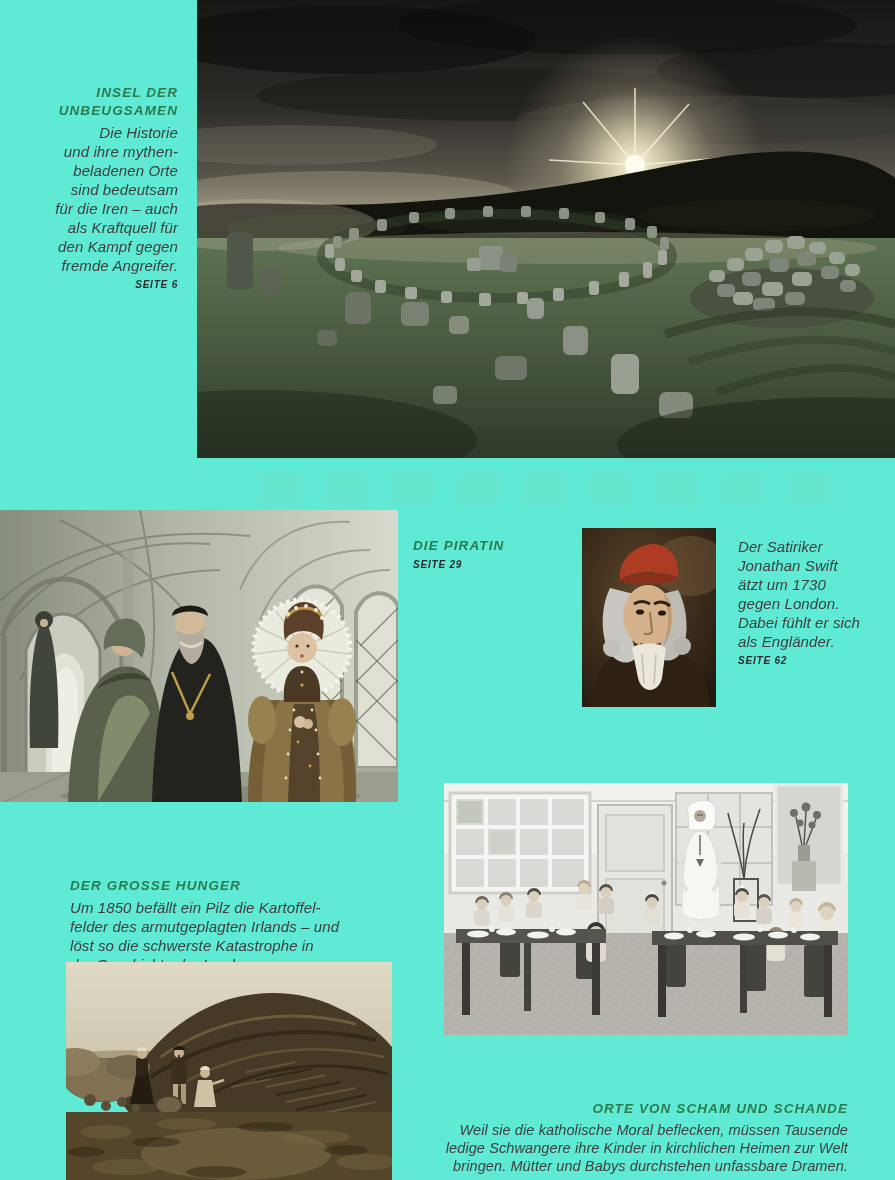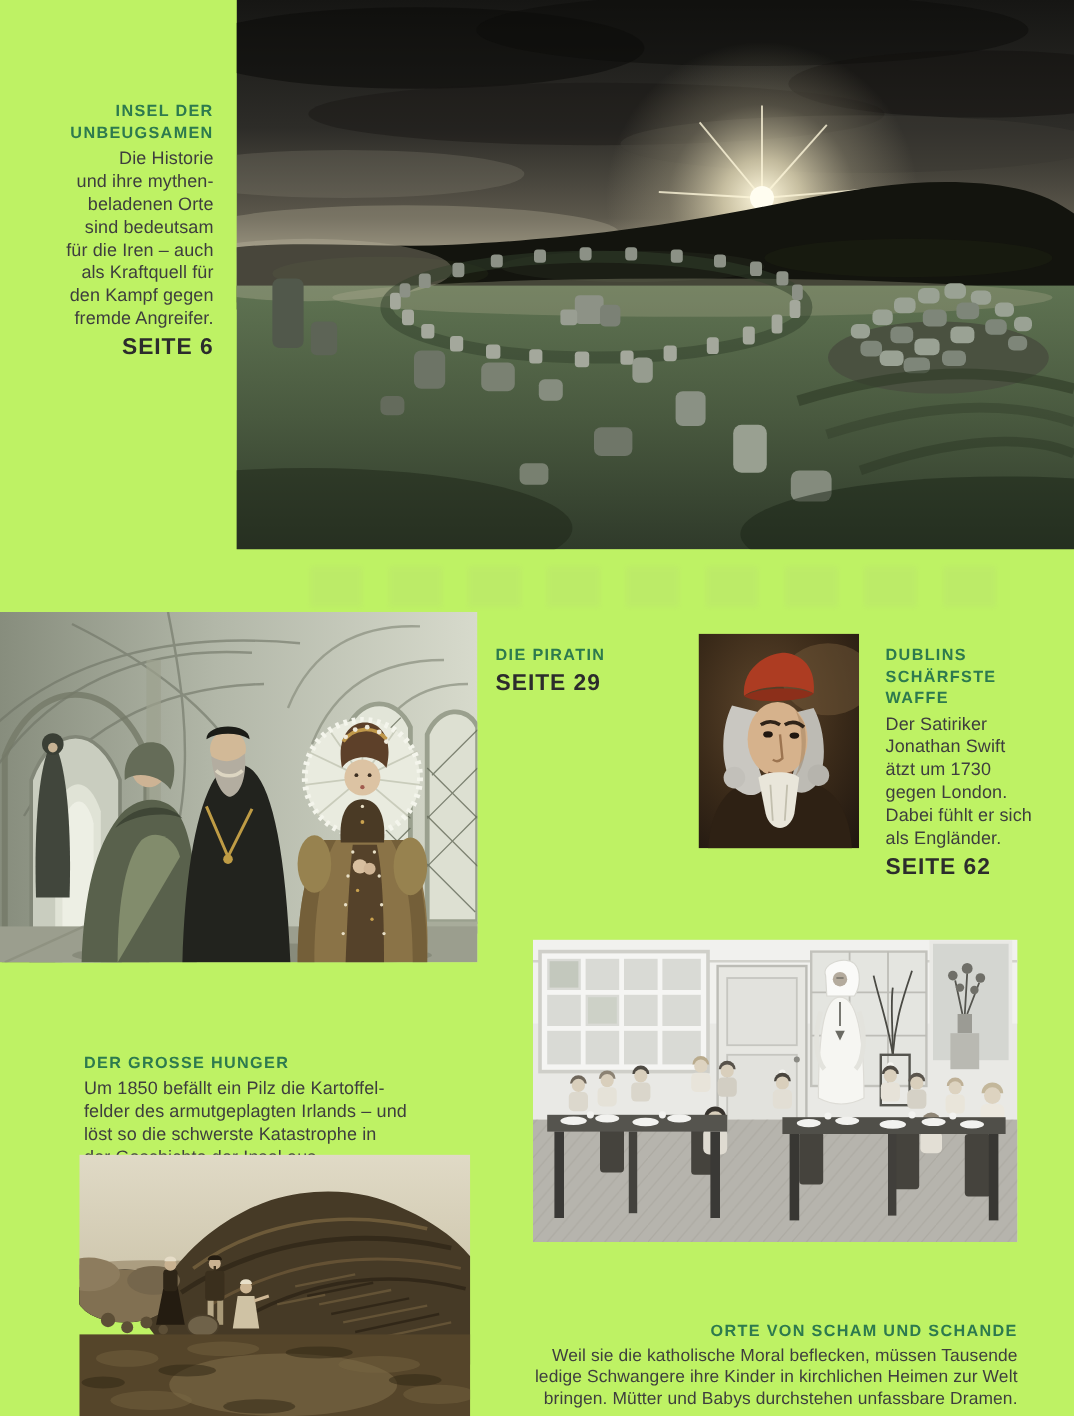--- a/index.html
+++ b/index.html
@@ -1,23 +1,24 @@
 <!DOCTYPE html>
 <html><head>
 <meta charset="utf-8">
 <style>
   * { box-sizing: border-box; }
   html, body { margin:0; padding:0; background:#cfcdc7; }
   .page {
     position: relative;
     width: 895px; height: 1180px;
     margin: 0 auto;
-    background: #bef264;
+    background: #5eead4;
     overflow: hidden;
     font-family: "Liberation Sans", "DejaVu Sans", sans-serif;
+    font-style: italic;
   }
   figure { margin:0; position:absolute; overflow:hidden; }
   figure svg { display:block; width:100%; height:100%; }
 
   .toc-entry { position:absolute; }
   .entry-title {
     margin:0 0 3px 0;
     color:#2d7a4e;
     font-size:13.5px; line-height:18px;
     font-weight:700; letter-spacing:1.1px;
@@ -26,21 +27,21 @@
   .entry-body {
     margin:0;
     color:#3e3e3e;
     font-size:15px; line-height:19px;
     letter-spacing:0.1px;
     white-space:pre-line;
   }
   .entry-page {
     margin-top:4px;
     color:#2c2c2c;
-    font-size:19px; font-weight:700; letter-spacing:0.8px;
+    font-size:10px; font-weight:700; letter-spacing:0.8px;
   }
 
   .entry-insel   { left:28px;  top:84px;   width:150px; text-align:right; }
   .entry-piratin { left:413px; top:537px;  width:152px; }
   .entry-dublin  { left:738px; top:537px;  width:152px; }
   .entry-hunger  { left:70px;  top:841px;  width:335px;margin-top:36px; }
   .entry-scham   { left:408px; top:1056px; width:440px; text-align:right;margin-top:44px; }
   .entry-scham .entry-body { font-size:14.5px; line-height:18px; }
 
   .fig-stone    { left:197px; top:0;      width:698px; height:458px; }
@@ -368,23 +369,20 @@
       <ellipse cx="80" cy="85" rx="4" ry="2.6" fill="#201710"></ellipse>
       <path d="M68,84 L70,104 Q66,108 62,105" stroke="#9c7450" stroke-width="2" fill="none"></path>
       <path d="M58,116 Q68,120 78,116" stroke="#7d5338" stroke-width="2.5" fill="none"></path>
       <path d="M56,124 Q67,130 80,124" stroke="#a98866" stroke-width="1.5" fill="none" opacity="0.6"></path>
       <path d="M50,120 C56,114 78,114 84,120 L80,150 C76,166 60,166 56,150 Z" fill="#e9e6da"></path>
       <path d="M60,126 L62,156 M74,126 L72,156" stroke="#c2bfae" stroke-width="1.5" fill="none"></path>
     </svg>
   </figure>
 
   <section class="toc-entry entry-dublin">
-    <h3 class="entry-title">DUBLINS
-SCHÄRFSTE
-WAFFE</h3>
     <p class="entry-body">Der Satiriker
 Jonathan Swift
 ätzt um 1730
 gegen London.
 Dabei fühlt er sich
 als Engländer.</p>
     <div class="entry-page">SEITE 62</div>
   </section>
 
   <figure class="fig-children">

